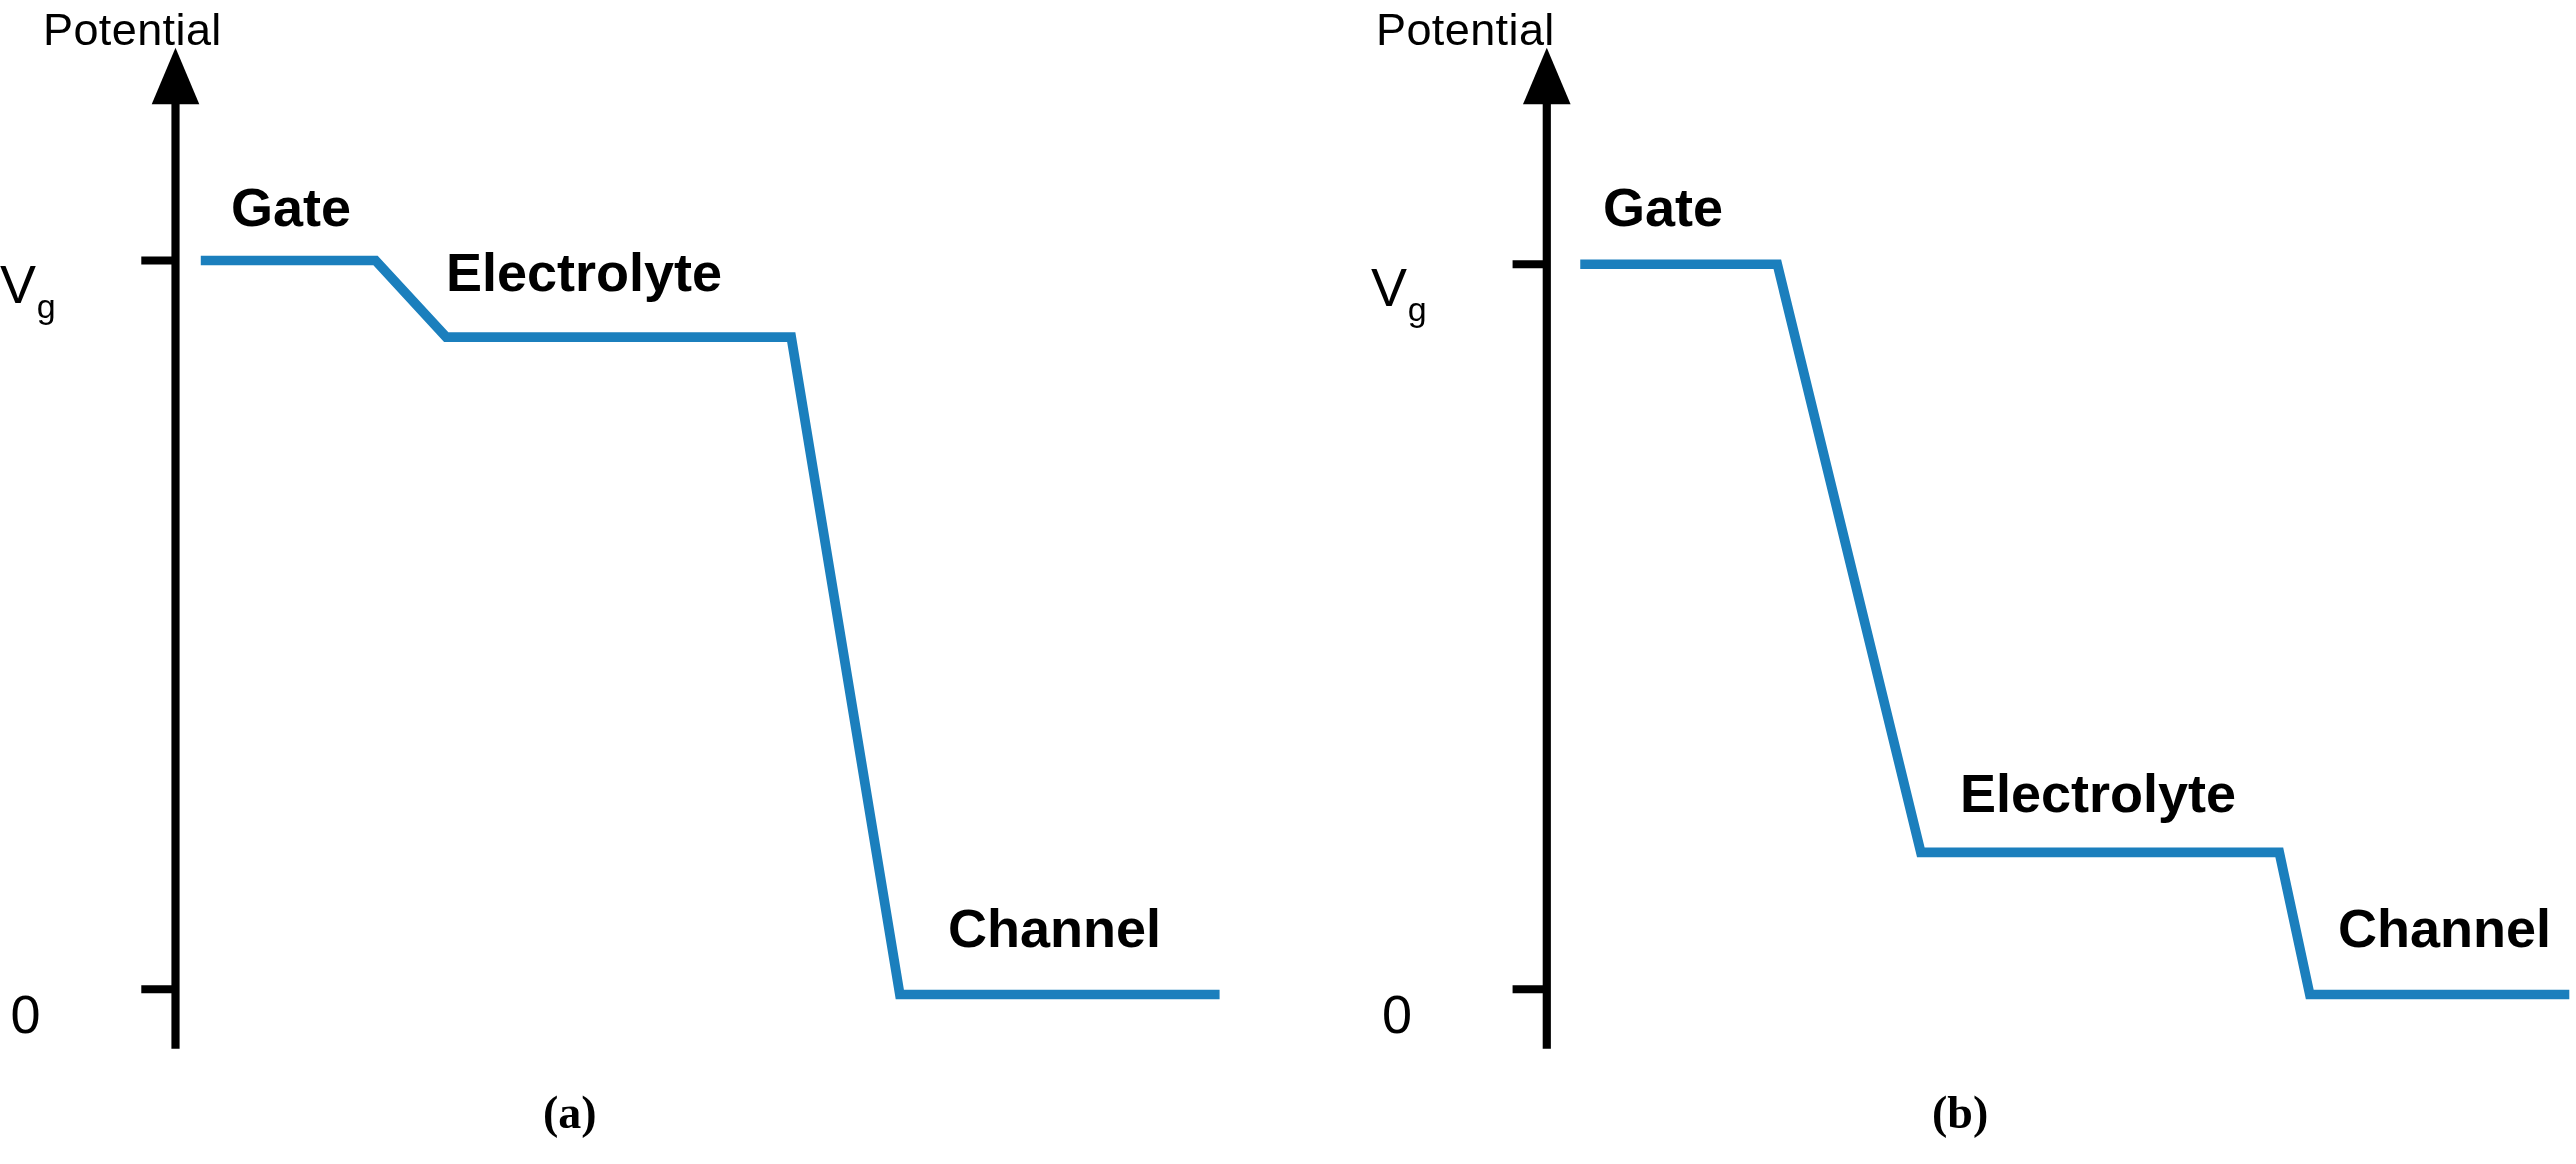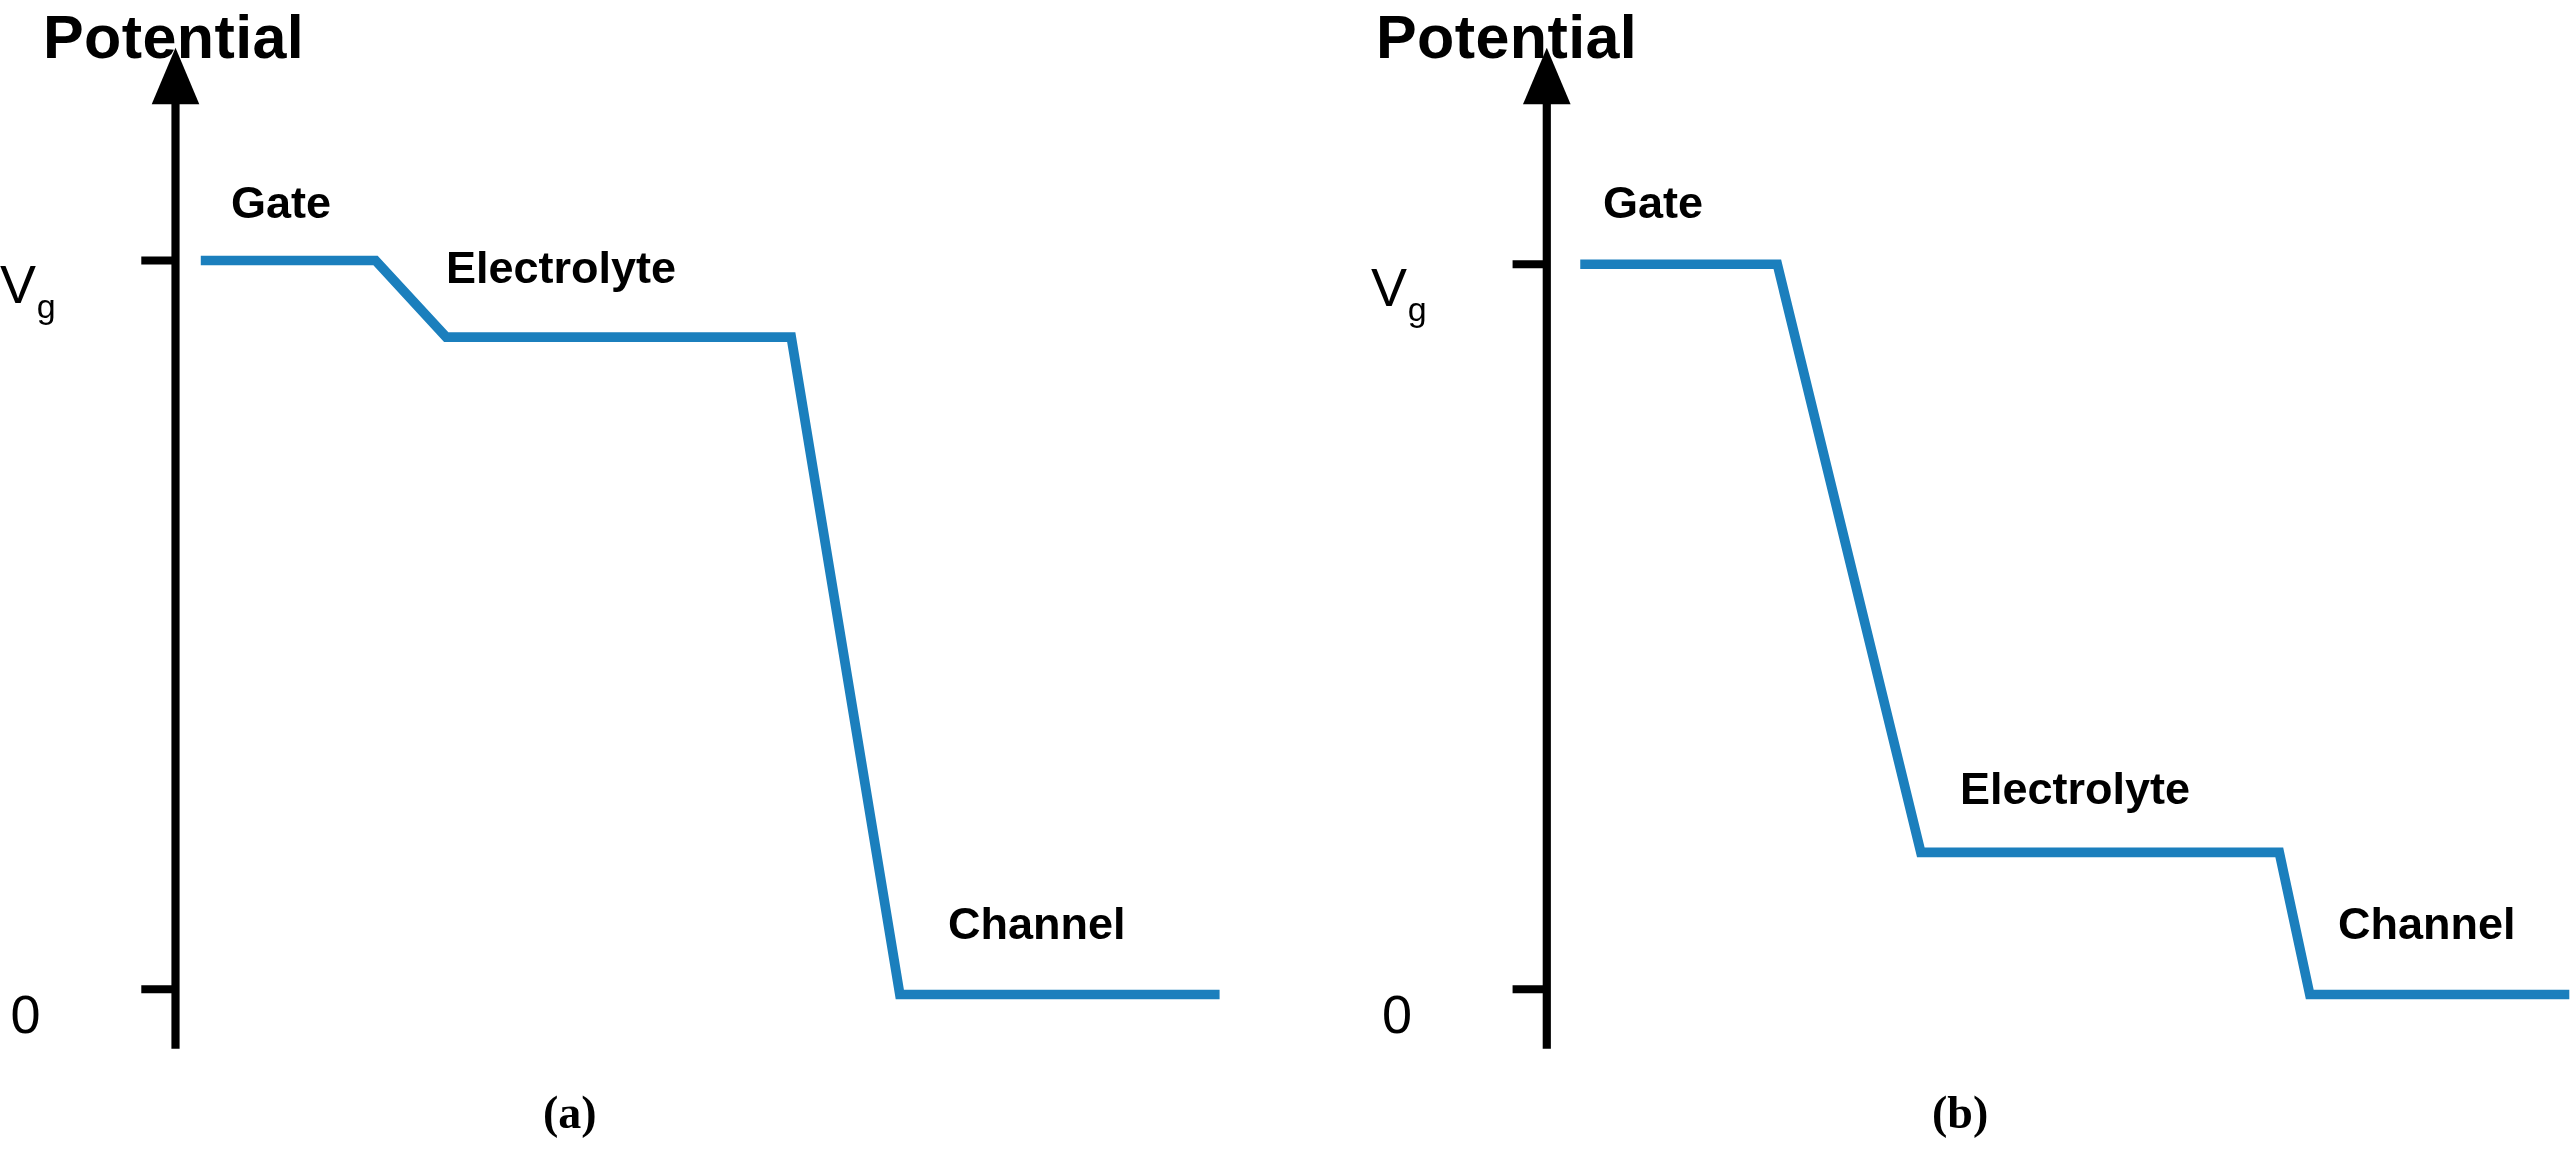--- a/index.html
+++ b/index.html
@@ -30,22 +30,22 @@
     position: absolute;
     top: 0;
     left: 0;
     width: 1288px;
     height: 1165px;
     overflow: visible;
   }
 
   .axis-title {
     position: absolute;
-    font-size: 61px;
-    font-weight: 700;
+    font-size: 45px;
+    font-weight: 400;
     line-height: 1;
     white-space: nowrap;
     letter-spacing: 0.4px;
   }
   .tick-label {
     position: absolute;
     font-size: 54px;
     font-weight: 400;
     line-height: 1;
     white-space: nowrap;
@@ -53,21 +53,21 @@
   }
   .tick-label .sub {
     font-size: 34px;
     vertical-align: baseline;
     position: relative;
     top: 15px;
     left: 0.7px;
   }
   .region-label {
     position: absolute;
-    font-size: 45px;
+    font-size: 54px;
     font-weight: 700;
     line-height: 1;
     white-space: nowrap;
   }
   .panel-caption {
     position: absolute;
     font-family: "Liberation Serif", serif;
     font-size: 46px;
     font-weight: 700;
     line-height: 1;

